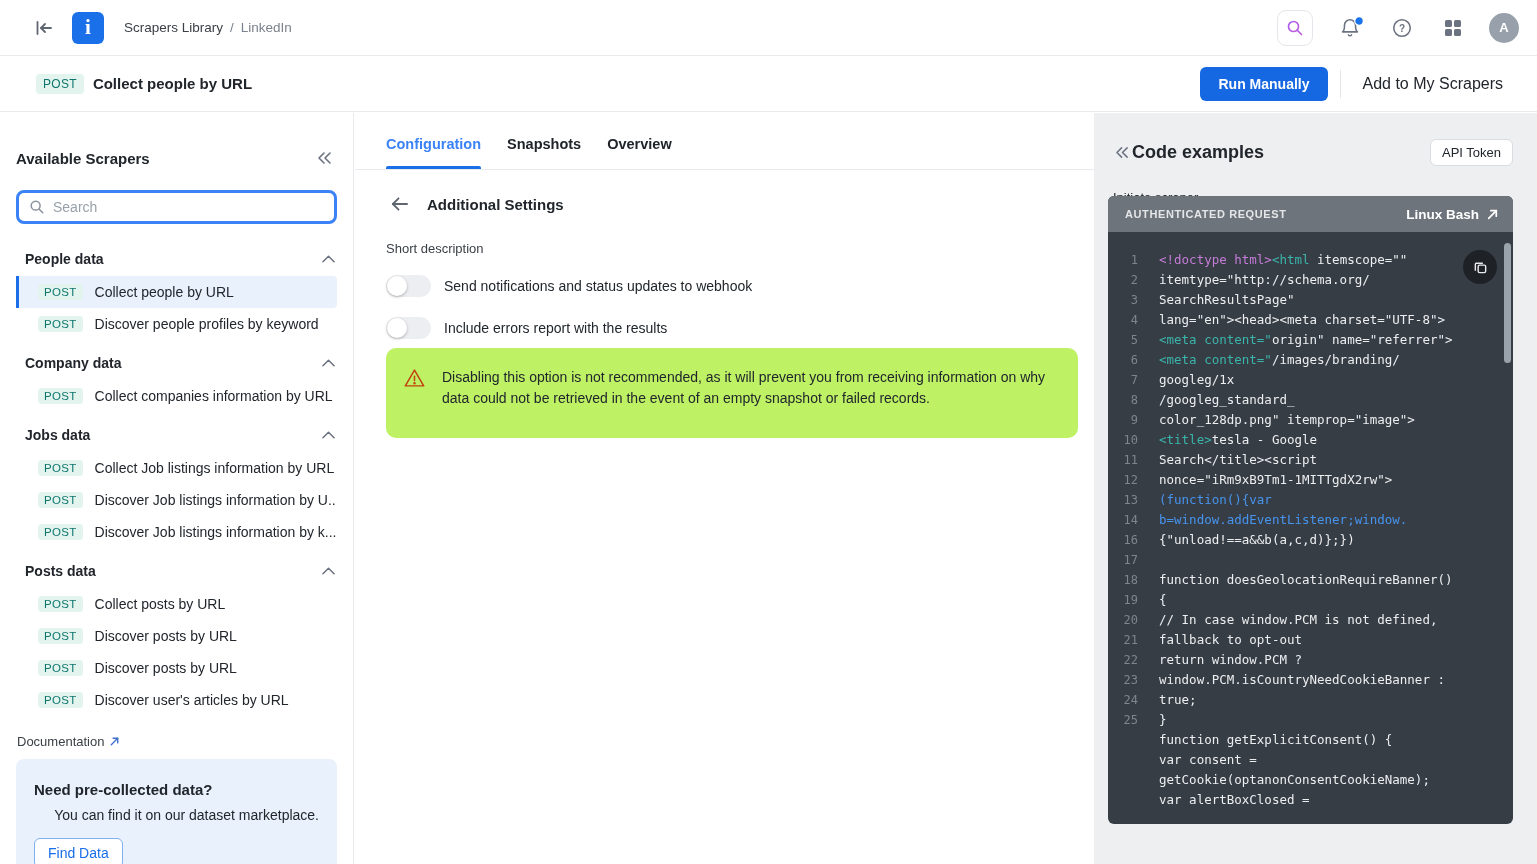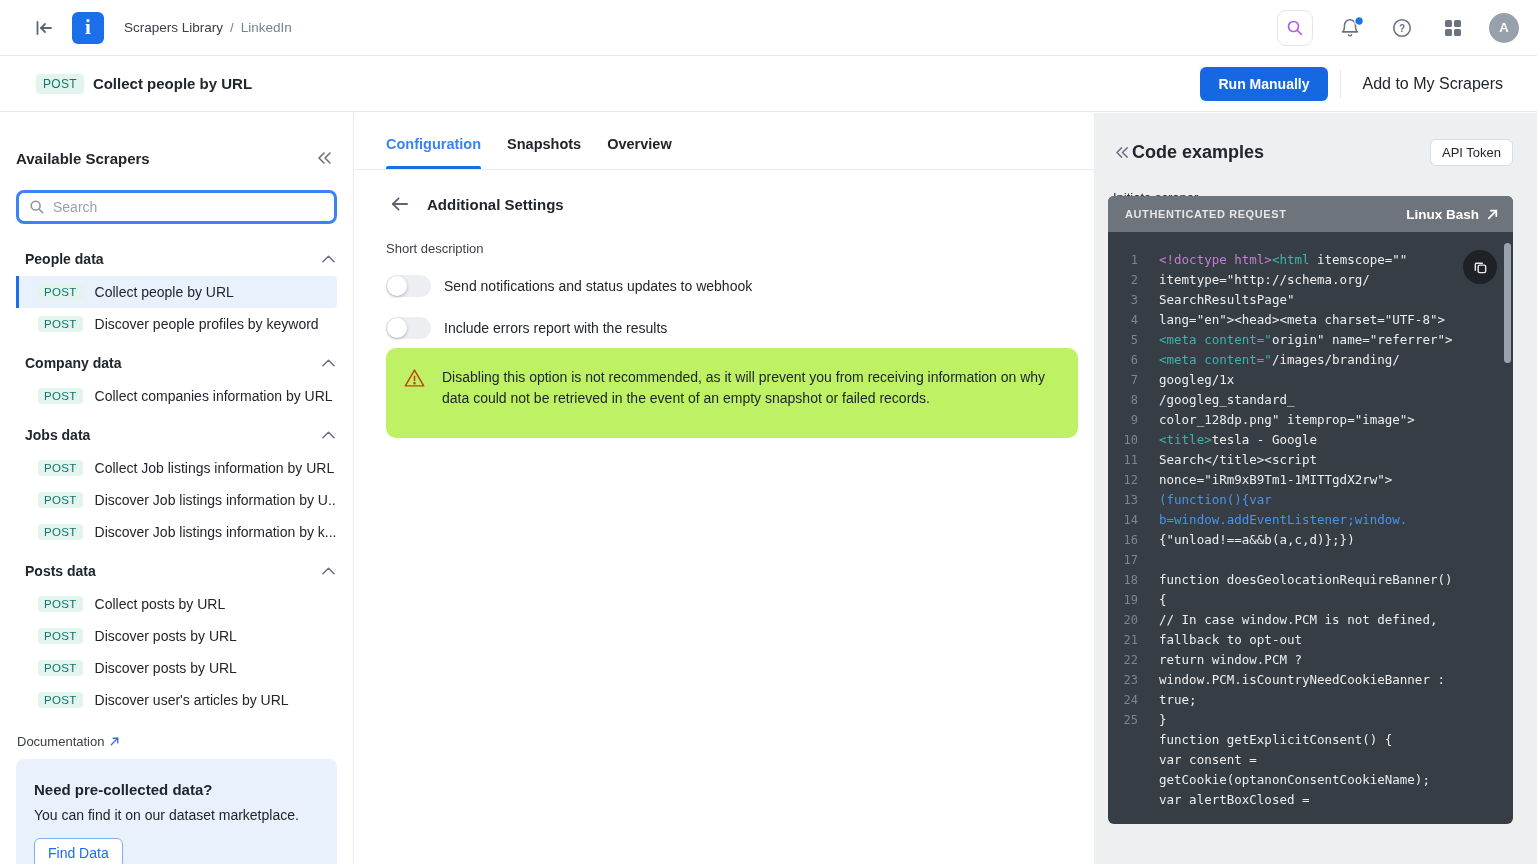--- a/index.html
+++ b/index.html
@@ -90,21 +90,21 @@
   .sc-label { font-size:14px; color:#21262c; white-space:nowrap; overflow:hidden; }
   .doc-link {
     margin-top:18px; font-size:13px; color:#3b4046; background:none; border:none;
     display:flex; align-items:center; gap:5px; cursor:pointer; padding:0 0 0 1px;
     font-family:"Liberation Sans", sans-serif;
   }
   .promo-card {
     margin-top:10px; background:#e8f1fc; border-radius:8px; padding:22px 18px; height:120px;
   }
   .promo-title { font-size:15px; font-weight:bold; }
-  .promo-text { font-size:14px; margin-top:9px; color:#21262c; }
+  .promo-text { font-size:14px; margin-top:9px; color:#21262c;text-align:right; }
   .btn-outline {
     margin-top:15px; background:#fff; color:#1a6ee8; border:1px solid #7fb0ef;
     border-radius:6px; font-size:14px; padding:6px 13px; cursor:pointer;
     font-family:"Liberation Sans", sans-serif;
   }
   
   .middle { position:absolute; top:113px; left:355px; width:739px; height:751px; background:#fff; }
   .tabs {
     height:57px; border-bottom:1px solid #e8eaed; display:flex; align-items:flex-end;
     padding-left:31px; gap:26px;

